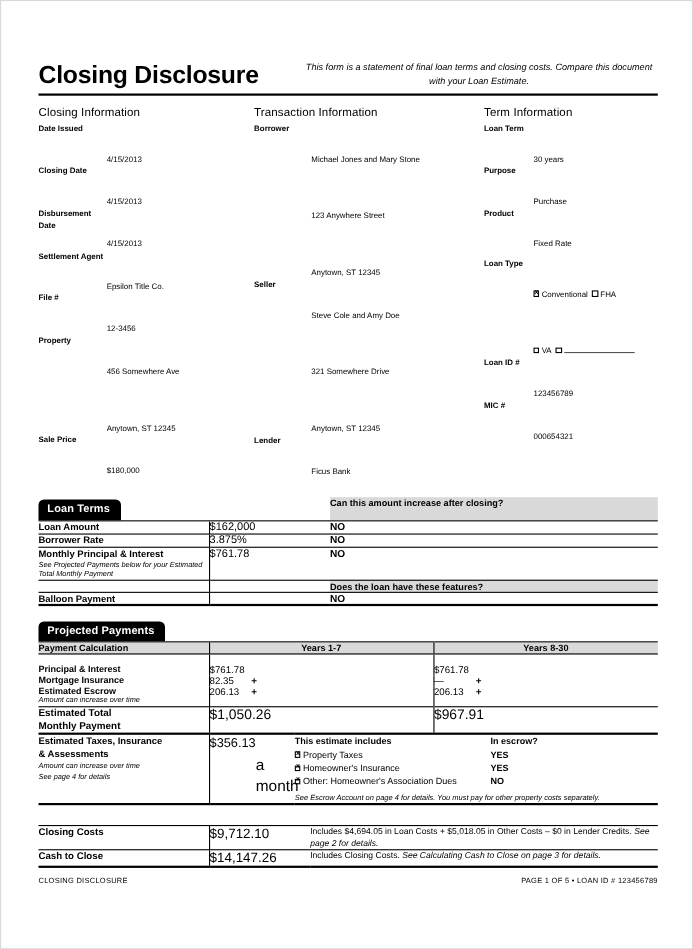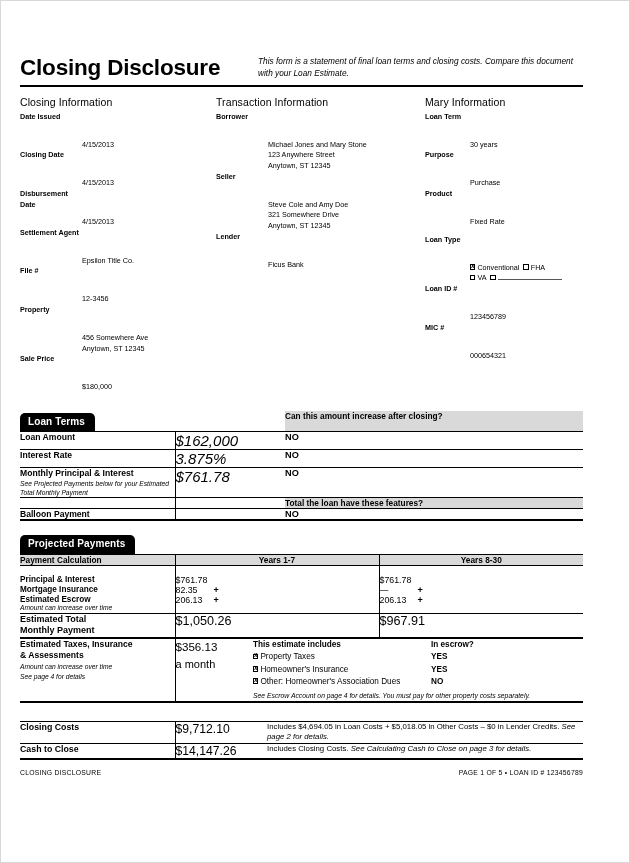--- a/index.html
+++ b/index.html
@@ -18,21 +18,21 @@
     position: relative;
     width: 630px;
     height: 863px;
     box-sizing: border-box;
     border: 1px solid #d8d8d8;
     background: #fff;
     overflow: hidden;
   }
   .content {
     position: absolute;
-    left: 19px;
+    left: 34px;
     top: 0;
     width: 563px;
   }
 
   
   .doc-header {
     display: flex;
     align-items: flex-end;
     justify-content: space-between;
     padding-top: 55px;
@@ -43,21 +43,21 @@
     letter-spacing: -0.2px;
     line-height: 1;
     padding-bottom: 2px;
     white-space: nowrap;
   }
   .doc-subtitle {
     font-style: italic;
     font-size: 8.3px;
     line-height: 1.42;
     width: 325px;
-    text-align: left;
+    text-align: center;
     padding-bottom: 2px;
   }
   .rule-thick {
     border-top: 2.2px solid #000;
     margin-top: 3px;
   }
 
   
   .info-row {
     display: flex;
@@ -87,20 +87,21 @@
     flex: 1 1 auto;
     margin-top: 28px;
   }
   .closing .lbl { width: 62px; }
   .closing .val { }
   .transaction .lbl { width: 52px; }
   .loan .lbl { width: 45px; }
   .info-sub {
     font-size: 7.2px;
     line-height: 1.48;
+    margin-top: 41px;
   }
   .closing .info-sub { padding-left: 62px; }
   .transaction .info-sub { padding-left: 52px; }
   .loan .info-sub { padding-left: 45px; }
   .gap-line { height: 7px; }
   .cbox {
     display: inline-block;
     width: 5.4px;
     height: 5.4px;
     border: 0.9px solid #000;
@@ -159,23 +160,22 @@
     padding: 6px 6px 6px 6px;
   }
   .cell-note {
     font-size: 6.7px;
     font-style: italic;
     font-weight: normal;
     line-height: 1.35;
     padding-top: 1px;
   }
   .cell-val {
-    font-size: 15px;
+    font-size: 10px;
     padding: 5px 4px 6px 8px;
-    font-style: italic;
   }
   .cell-ans {
     font-size: 9.2px;
     font-weight: bold;
     padding: 6px 4px 6px 8px;
   }
   .gray-head {
     background: #d9d9d9;
     font-size: 8.3px;
     font-weight: bold;
@@ -236,23 +236,24 @@
     font-weight: bold;
     padding: 9px 6px 8px 6px;
     line-height: 1.3;
   }
   .esc-amt {
     font-size: 11.6px;
     padding: 9px 4px 8px 8px;
     line-height: 1.35;
   }
   .esc-amt .mo {
-    font-size: 11px;
+    font-size: 14px;
     display: block;
     padding-top: 2px;
+    margin-left: 42px;
   }
   .esc-list {
     padding: 8px 6px 7px 6px;
     margin-top: 45px;
   }
   .esc-grid {
     display: flex;
     font-size: 8.2px;
     line-height: 1.5;
   }
@@ -357,21 +358,21 @@
         </div>
         <div class="info-sub">321 Somewhere Drive</div>
         <div class="info-sub">Anytown, ST 12345</div>
         <div class="info-line">
           <span class="lbl">Lender</span>
           <span class="val">Ficus Bank</span>
         </div>
       </div>
 
       <div class="info-col loan">
-        <div class="info-heading">Mary Information</div>
+        <div class="info-heading">Term Information</div>
         <div class="info-line">
           <span class="lbl">Loan Term</span>
           <span class="val">30 years</span>
         </div>
         <div class="info-line">
           <span class="lbl">Purpose</span>
           <span class="val">Purchase</span>
         </div>
         <div class="info-line">
           <span class="lbl">Product</span>
@@ -414,36 +415,36 @@
           </td>
           <td></td>
           <td class="gray-head">Can this amount increase after closing?</td>
         </tr>
         <tr>
           <td class="cell-lbl hline-top">Loan Amount</td>
           <td class="cell-val vline hline-top">$162,000</td>
           <td class="cell-ans hline-top">NO</td>
         </tr>
         <tr>
-          <td class="cell-lbl hline-top">Interest Rate</td>
+          <td class="cell-lbl hline-top">Borrower Rate</td>
           <td class="cell-val vline hline-top">3.875%</td>
           <td class="cell-ans hline-top">NO</td>
         </tr>
         <tr>
           <td class="cell-lbl hline-top">
             <div>Monthly Principal &amp; Interest</div>
             <div class="cell-note">See Projected Payments below for your Estimated Total Monthly Payment</div>
           </td>
           <td class="cell-val vline hline-top">$761.78</td>
           <td class="cell-ans hline-top">NO</td>
         </tr>
         <tr>
           <td class="hline-top" style="height:6px"></td>
           <td class="vline hline-top"></td>
-          <td class="gray-head hline-top">Total the loan have these features?</td>
+          <td class="gray-head hline-top">Does the loan have these features?</td>
         </tr>
         <tr>
           <td class="cell-lbl hline-top">Balloon Payment</td>
           <td class="cell-val vline hline-top"></td>
           <td class="cell-ans hline-top">NO</td>
         </tr>
         <tr>
           <td class="hline-thick"></td>
           <td class="hline-thick"></td>
           <td class="hline-thick"></td>

